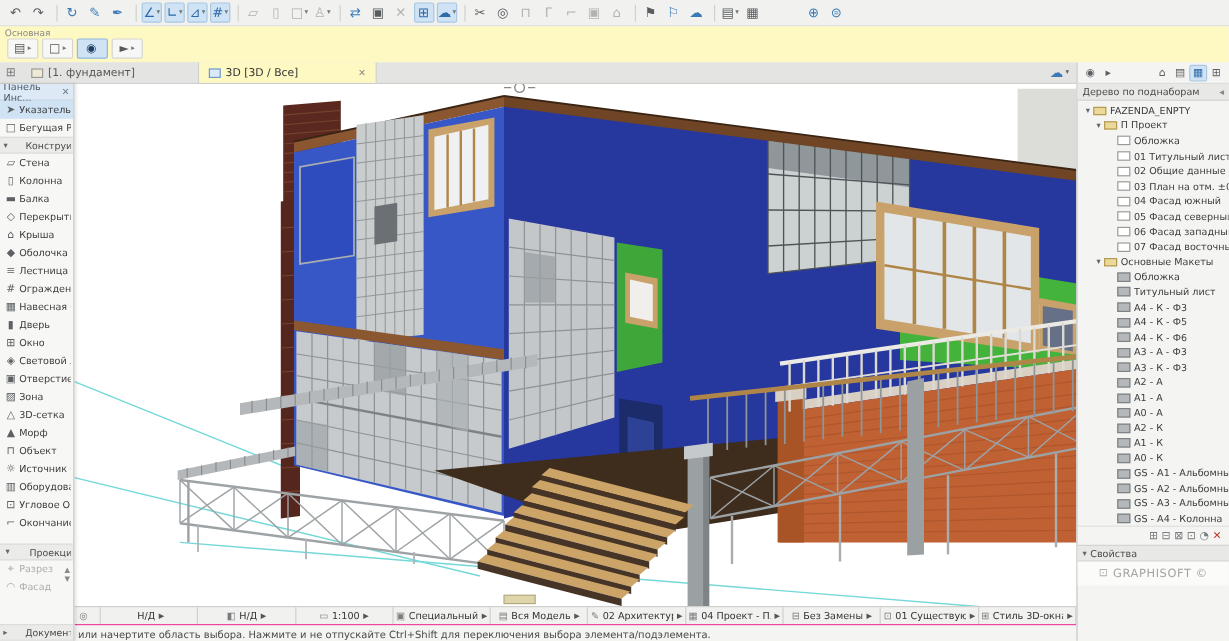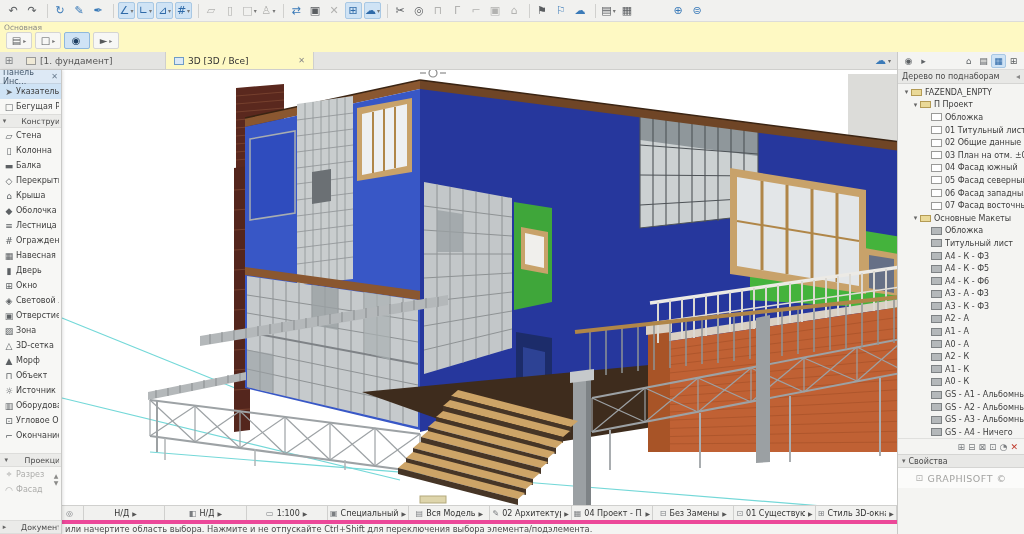--- a/index.html
+++ b/index.html
@@ -103,21 +103,21 @@
   
   #quickbar { position:absolute; left:62px; bottom:14px; width:835px; height:15px;
     background:#f1f1ef; border-top:1px solid #d0d0ce; display:flex; align-items:stretch; }
   .qseg { flex:1 1 0; display:flex; align-items:center; justify-content:center; gap:3px;
     border-right:1px solid #d0d0ce; overflow:hidden; padding:0 2px; }
   .qseg:first-child { flex:0 0 22px; }
   .qseg .qi { font-size:8px; color:#7a7d80; flex:none; }
   .qseg .ql { font-size:8px; color:#333; white-space:nowrap; overflow:hidden; }
   .qseg .qa { font-size:6px; color:#555; flex:none; }
   #statusbar { position:absolute; left:62px; bottom:0; width:835px; height:14px; background:#f4f4f2;
-    border-top:4px solid #ec4899; display:flex; align-items:center; padding-left:3px;
+    border-top:1px solid #ec4899; display:flex; align-items:flex-end; padding-left:3px;
     font-size:8.3px; color:#4a4a4a; white-space:nowrap; overflow:hidden; }
 </style>
 </head>
 <body>
 
 <div id="toolbar1">
 
 <div class="tbi dark">
     <span>↶</span>
       <span class="dd"></span>
@@ -1038,21 +1038,21 @@
       <span class="tlabel">GS - A2 - Альбомный</span>
     </div>
       <div class="trow l2 master">
       <span class="arr"></span>
       <span class="tic"></span>
       <span class="tlabel">GS - A3 - Альбомный</span>
     </div>
       <div class="trow l2 master">
       <span class="arr"></span>
       <span class="tic"></span>
-      <span class="tlabel">GS - A4 - Ничего</span>
+      <span class="tlabel">GS - A4 - Колонна</span>
     </div>
     </div>
   <div id="navfoot">
 
   <span>⊞</span>
       <span>⊟</span>
       <span>⊠</span>
       <span>⊡</span>
       <span>◔</span>
       <span class=" red">✕</span>

